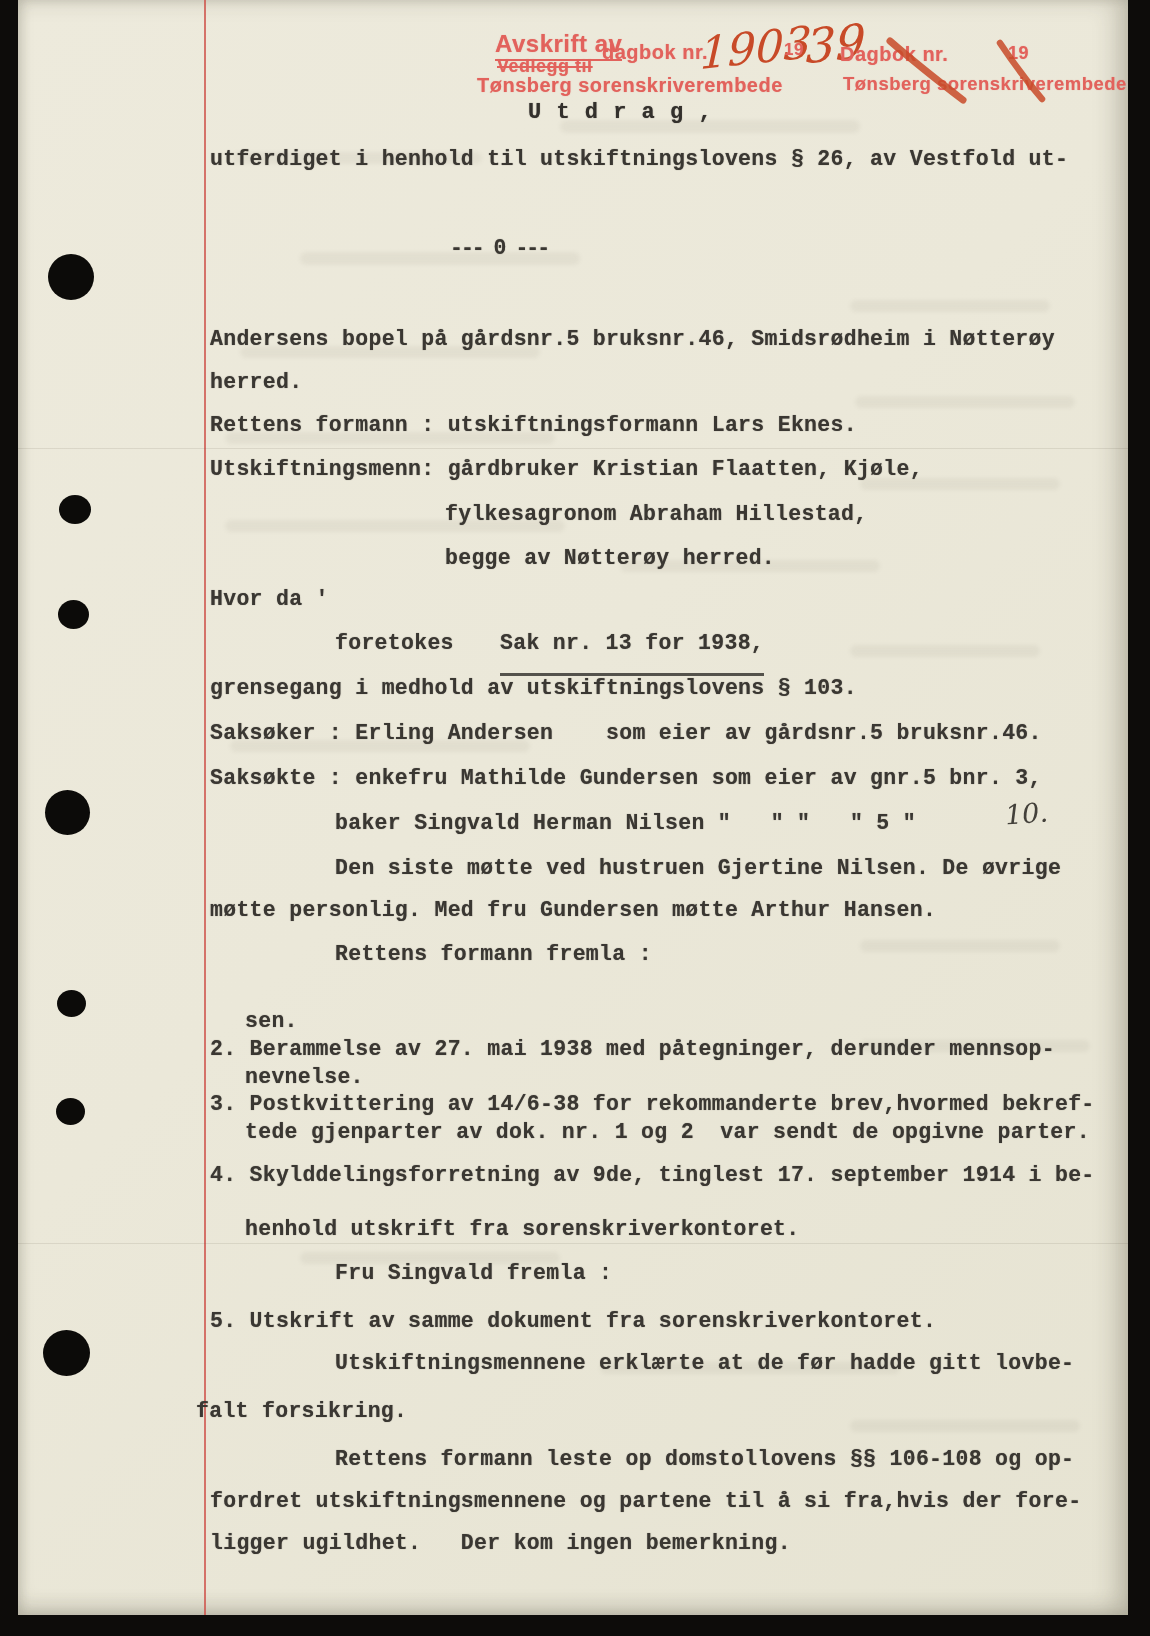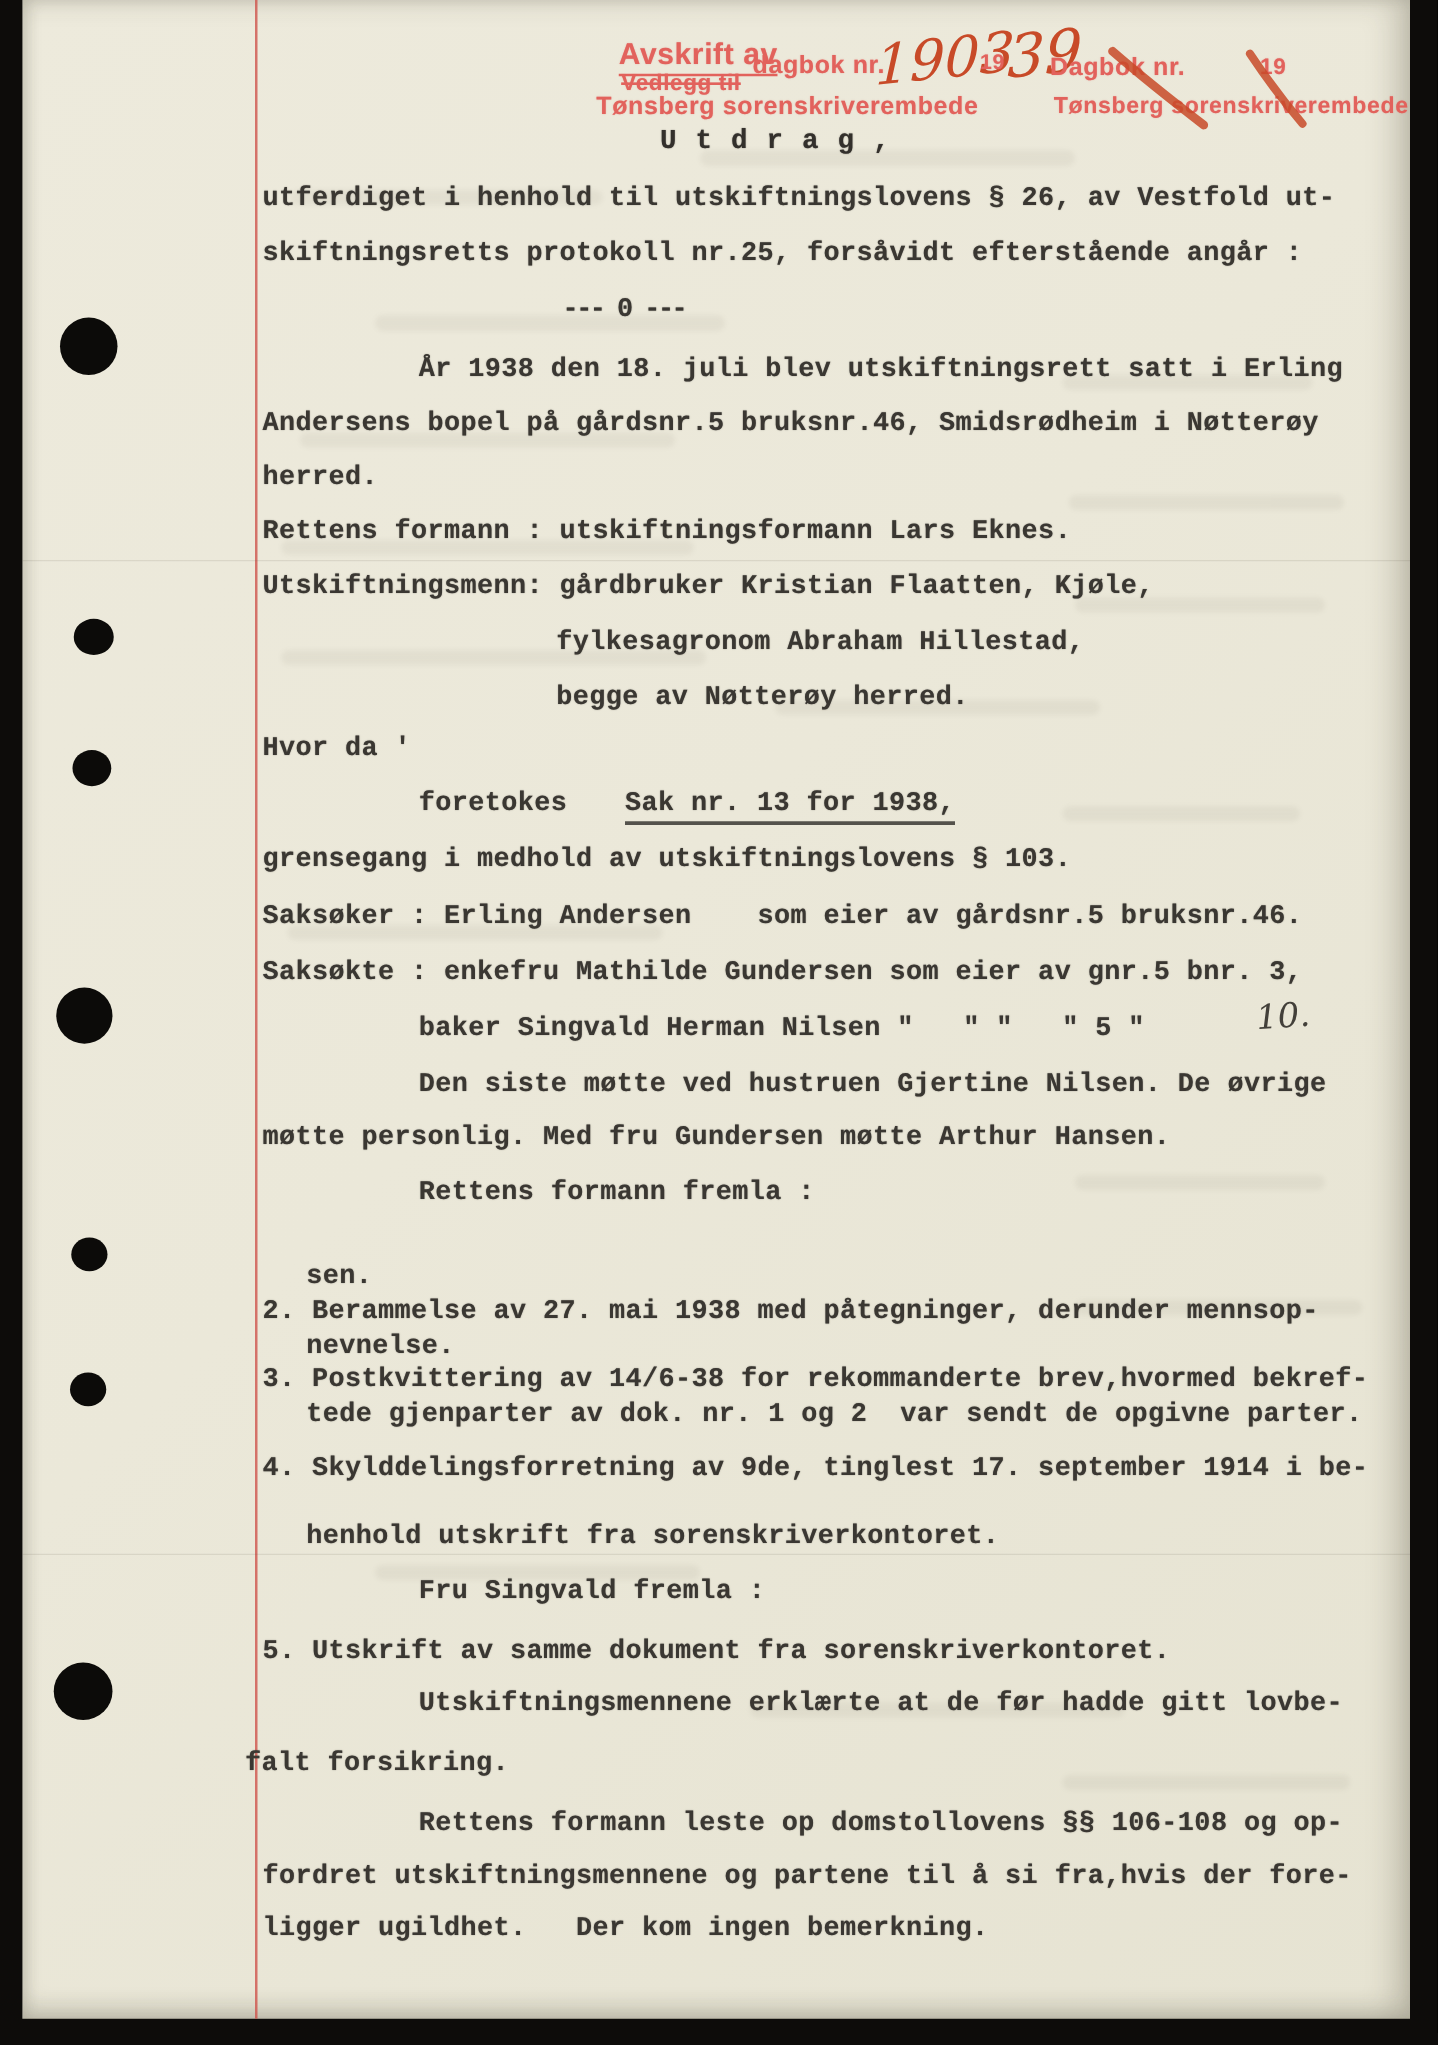--- a/index.html
+++ b/index.html
@@ -12,21 +12,21 @@
                     inset 0 -10px 18px rgba(60,55,40,.12);}
   .red-line{position:absolute;left:204px;top:0;width:2px;height:1615px;
             background:rgba(206,84,76,.8);}
   .crease{position:absolute;left:18px;width:1110px;height:1px;background:rgba(90,82,64,.12);}
   .hole{position:absolute;background:#0c0b09;border-radius:50%;}
   .gh{position:absolute;background:#6b6555;opacity:.07;filter:blur(2px);border-radius:7px;}
   
   .tl{position:absolute;font-weight:bold;font-size:21.5px;line-height:1.05;letter-spacing:.3px;
       color:#3a3732;text-shadow:0 0 1px rgba(55,52,46,.6);white-space:pre;text-align:center;}
   .tl.sep{letter-spacing:-2px;}
-  .tl.u{border-bottom:3px solid rgba(58,55,50,.85);padding-bottom:2px;}
+  .tl.u{border-bottom:3px solid rgba(58,55,50,.85);padding-bottom:18px;}
   .title{position:absolute;left:528px;top:100px;font-weight:bold;font-size:22px;letter-spacing:1px;
          color:#33302c;text-shadow:0 0 1px rgba(50,47,42,.7);white-space:pre;}
   
   .stamp{position:absolute;font-family:"Liberation Sans","DejaVu Sans",sans-serif;font-weight:bold;
          color:#e2625c;letter-spacing:.5px;text-shadow:0 0 1px rgba(226,98,92,.55);white-space:pre;}
   .stamp.struck{text-decoration:line-through;text-decoration-thickness:2px;}
   .stamp.underl{border-bottom:2px solid #e2625c;padding-bottom:1px;}
   
   .hand{position:absolute;font-family:"DejaVu Serif","Liberation Serif",serif;font-style:italic;
         color:#c84a28;transform:rotate(-6deg) skewX(-8deg);white-space:pre;}
@@ -82,23 +82,21 @@
   <div class="stamp" style="left:1008px;top:43px;font-size:18px">19</div>
   <div class="stamp" style="left:843px;top:73px;font-size:18.5px">Tønsberg sorenskriverembede</div>
   <svg class="strokes" width="220" height="95">
     <path d="M40 16 Q 70 42 113 75" fill="none" stroke="#c84a28" stroke-width="7" stroke-linecap="round" opacity="0.85"></path>
     <path d="M150 18 Q 170 48 192 74" fill="none" stroke="#c84a28" stroke-width="6.5" stroke-linecap="round" opacity="0.85"></path>
   </svg>
 
   <div class="title">U t d r a g ,</div>
 
   <div class="tl" style="top:148px;left:210px">utferdiget i henhold til utskiftningslovens § 26, av Vestfold ut-</div>
-  <div class="tl" style="top:192px;left:210px">skiftningsretts protokoll nr.25, forsåvidt efterstående angår :</div>
   <div class="tl sep" style="top:237px;left:450px">--- 0 ---</div>
-  <div class="tl" style="top:285px;left:335px">År 1938 den 18. juli blev utskiftningsrett satt i Erling</div>
   <div class="tl" style="top:328px;left:210px">Andersens bopel på gårdsnr.5 bruksnr.46, Smidsrødheim i Nøtterøy</div>
   <div class="tl" style="top:371px;left:210px">herred.</div>
   <div class="tl" style="top:414px;left:210px">Rettens formann : utskiftningsformann Lars Eknes.</div>
   <div class="tl" style="top:458px;left:210px">Utskiftningsmenn: gårdbruker Kristian Flaatten, Kjøle,</div>
   <div class="tl" style="top:503px;left:445px">fylkesagronom Abraham Hillestad,</div>
   <div class="tl" style="top:547px;left:445px">begge av Nøtterøy herred.</div>
   <div class="tl" style="top:588px;left:210px">Hvor da '</div>
   <div class="tl" style="top:632px;left:335px">foretokes</div>
   <div class="tl u" style="top:632px;left:500px">Sak nr. 13 for 1938,</div>
   <div class="tl" style="top:677px;left:210px">grensegang i medhold av utskiftningslovens § 103.</div>

